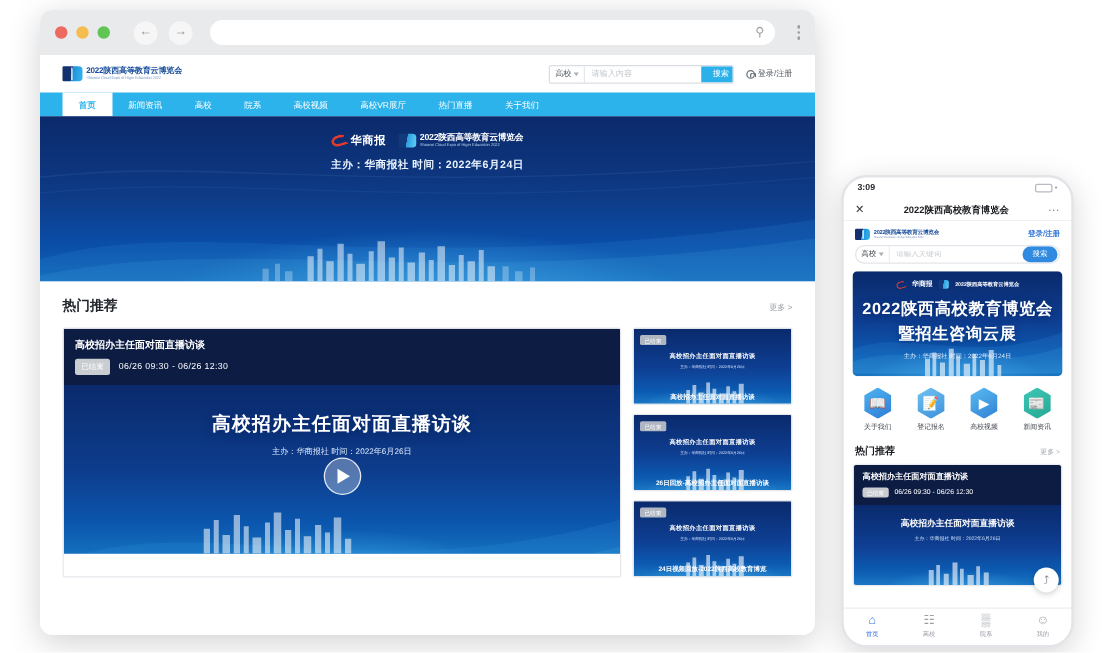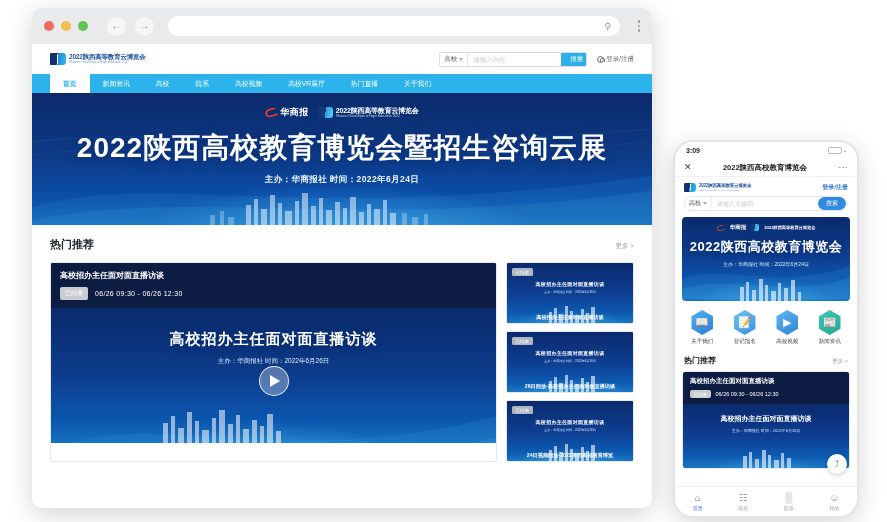--- a/index.html
+++ b/index.html
@@ -511,21 +511,20 @@
           <span class="hsb-text">华商报</span>
         </div>
         <div class="expo-logo">
           <span class="expo-mark"></span>
           <span class="expo-text">
             <span class="expo-cn">2022陕西高等教育云博览会</span>
             <span class="expo-en">Shaanxi Cloud Expo of Higer Education 2022</span>
           </span>
         </div>
       </div>
-      <div class="hero-title">2022陕西高校教育博览会暨招生咨询云展</div>
       <div class="hero-sub">主办：华商报社  时间：2022年6月24日</div>
       <svg class="skyline" viewBox="0 0 584 34" preserveAspectRatio="none">
         <g fill="rgba(255,255,255,0.5)">
           <rect x="214" y="14" width="5" height="20"></rect>
             <rect x="222" y="8" width="4" height="26"></rect>
           <rect x="229" y="18" width="6" height="16"></rect>
             <rect x="238" y="4" width="5" height="30"></rect>
           <rect x="246" y="12" width="4" height="22"></rect>
             <rect x="253" y="20" width="7" height="14"></rect>
           <rect x="263" y="10" width="4" height="24"></rect>
@@ -719,20 +718,21 @@
         <path d="M0,64 C45,46 95,78 172,50 L172,84 L0,84 Z" fill="rgba(60,160,235,0.3)"></path>
         <path d="M0,74 C50,58 110,84 172,62 L172,84 L0,84 Z" fill="rgba(95,200,246,0.28)"></path>
       </svg>
       <div class="phb-logos">
         <span class="phb-swoosh"></span>
         <span class="phb-hsb">华商报</span>
         <span class="phb-mark"></span>
         <span class="phb-cn">2022陕西高等教育云博览会</span>
       </div>
       <div class="phb-t1">2022陕西高校教育博览会</div>
+      <div class="phb-t2">暨招生咨询云展</div>
       <div class="phb-sub">主办：华商报社  时间：2022年6月24日</div>
       <svg class="phb-sky" viewBox="0 0 172 24" preserveAspectRatio="none">
         <g fill="rgba(255,255,255,0.6)">
           <rect x="58" y="10" width="4" height="14"></rect>
             <rect x="64" y="5" width="3" height="19"></rect>
           <rect x="70" y="13" width="4" height="11"></rect>
             <rect x="77" y="2" width="4" height="22"></rect>
           <rect x="83" y="8" width="3" height="16"></rect>
             <rect x="89" y="14" width="5" height="10"></rect>
           <rect x="96" y="6" width="3" height="18"></rect>

